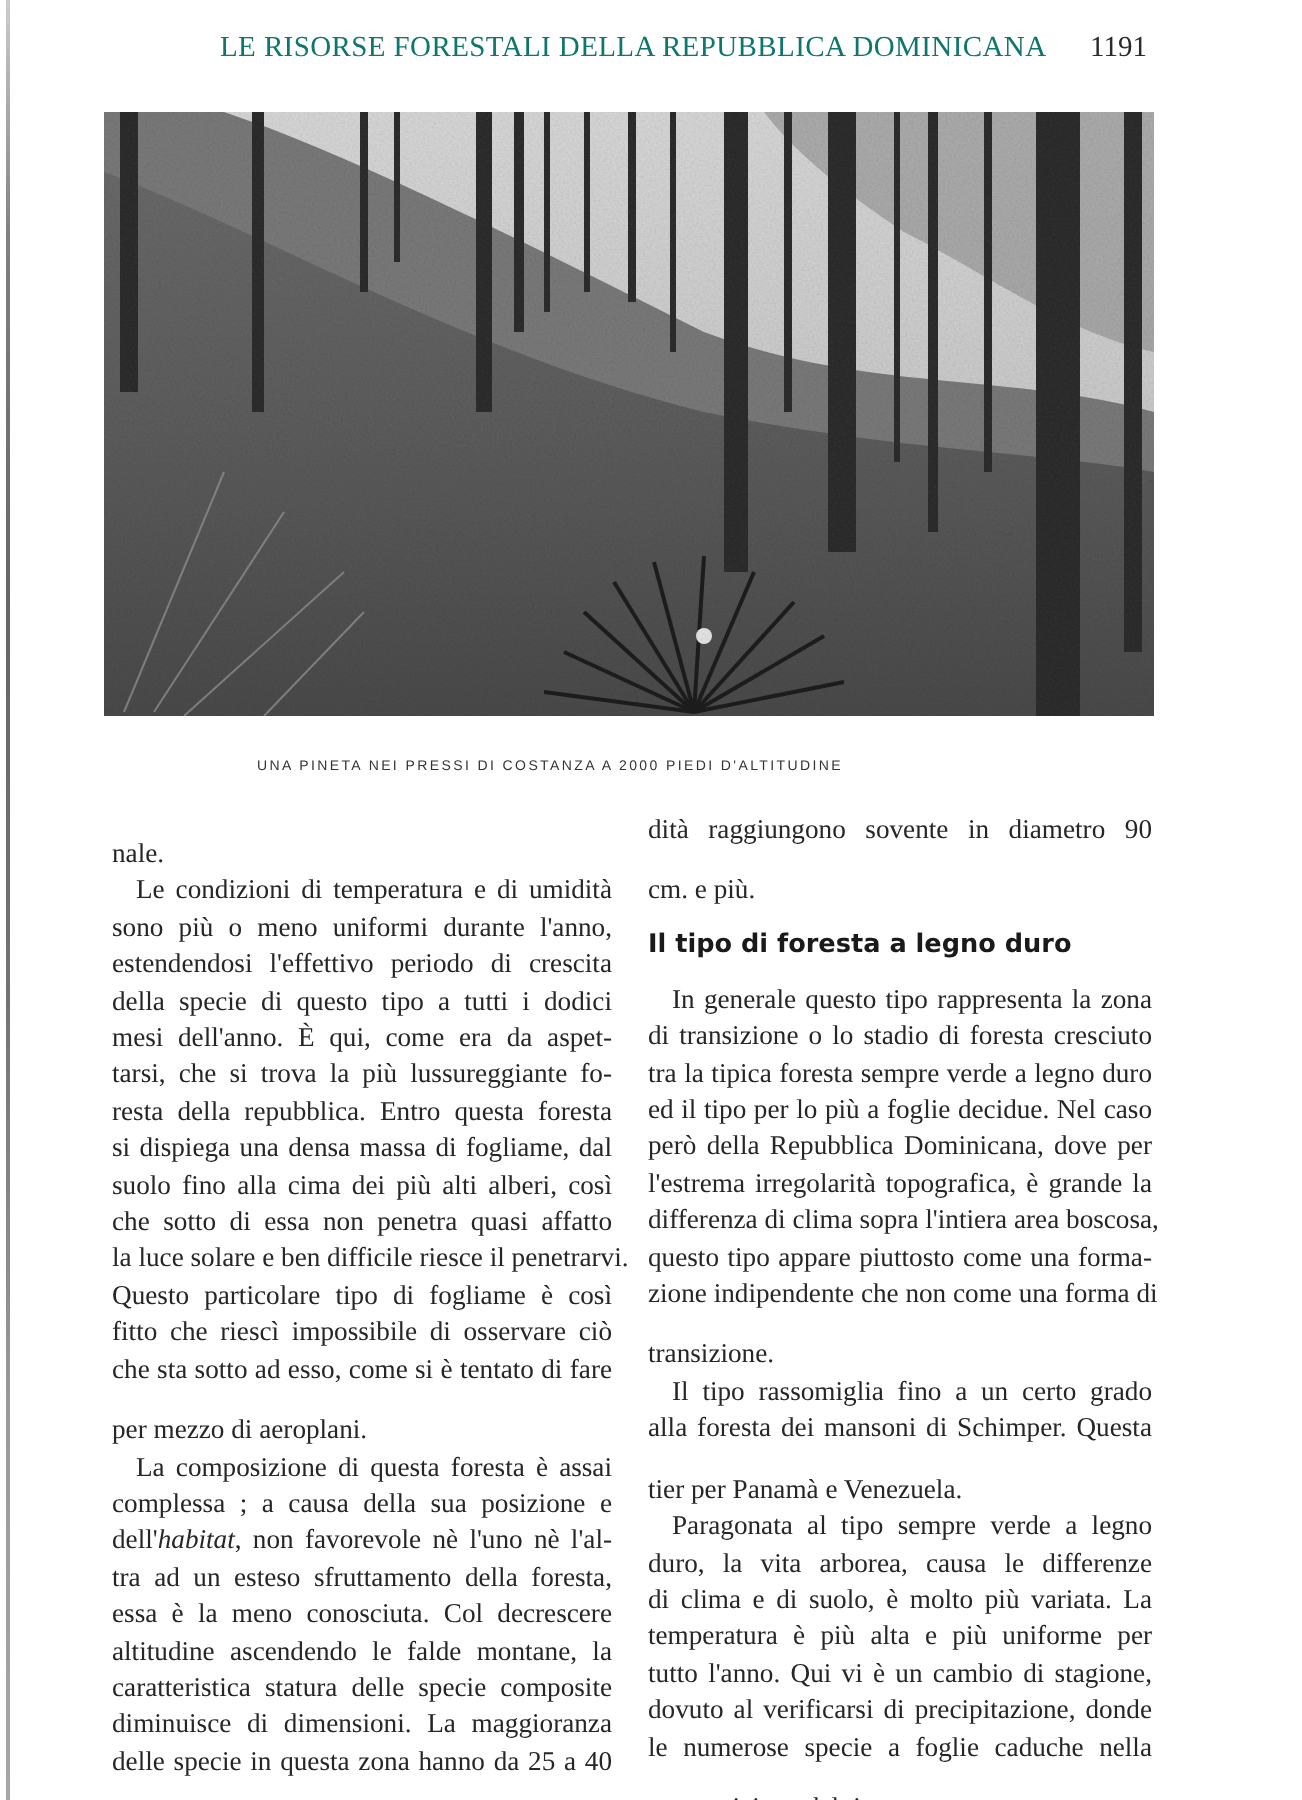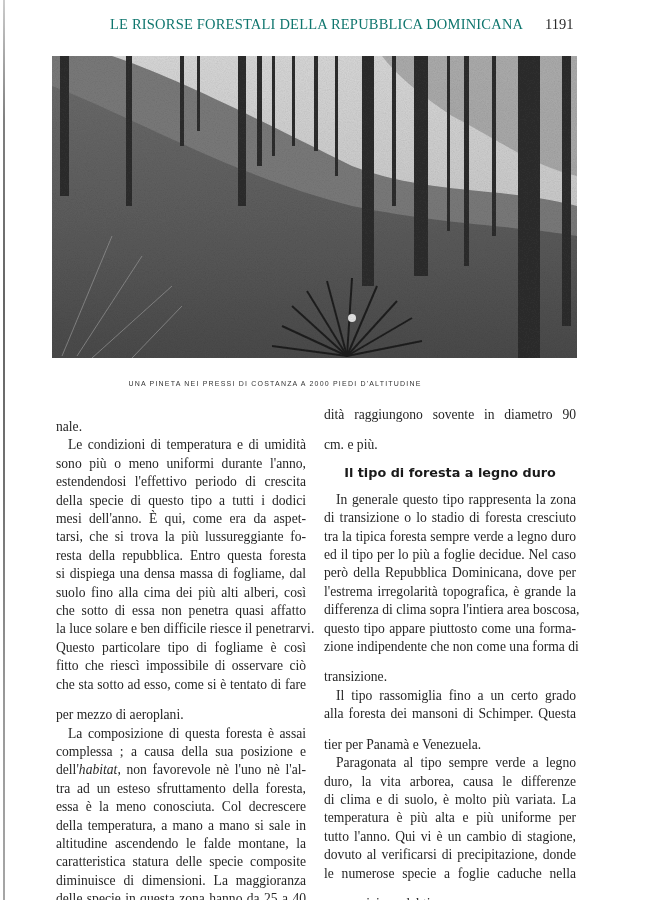--- a/index.html
+++ b/index.html
@@ -37,21 +37,21 @@
     font-family: "Liberation Serif", serif; font-size: 13.6px; line-height: 18.4px;
     color: #262626; text-align: justify;
   }
   .col-left { left: 56px; }
   .col-right { left: 324px; width: 252px; }
   .line { display: block; white-space: nowrap; text-align-last: justify; }
   .line.last { text-align-last: left; margin-top: 12px; }
   .line.indent { padding-left: 12px; }
   .heading {
     font-family: "DejaVu Sans", sans-serif; font-weight: bold; font-size: 12.8px;
-    text-align: center; line-height: 20px; color: #1a1a1a; margin: 8px 0 8px 0;
+    text-align: left; line-height: 20px; color: #1a1a1a; margin: 8px 0 8px 0;
   }
   .heading span { display: block; }
   .heading span + span { padding-right: 0; }
   i { font-style: italic; }
 </style>
 </head>
 <body>
 
 <div class="scan-edge"></div>
 
@@ -149,21 +149,20 @@
   <span class="line">la luce solare e ben difficile riesce il penetrarvi.</span>
   <span class="line">Questo particolare tipo di fogliame è così</span>
   <span class="line">fitto che riescì impossibile di osservare ciò</span>
   <span class="line">che sta sotto ad esso, come si è tentato di fare</span>
   <span class="line last">per mezzo di aeroplani.</span>
   <span class="line indent">La composizione di questa foresta è assai</span>
   <span class="line">complessa ; a causa della sua posizione e</span>
   <span class="line">dell'<i>habitat</i>, non favorevole nè l'uno nè l'al-</span>
   <span class="line">tra ad un esteso sfruttamento della foresta,</span>
   <span class="line">essa è la meno conosciuta. Col decrescere</span>
-  <span class="line">della temperatura, a mano a mano si sale in</span>
   <span class="line">altitudine ascendendo le falde montane, la</span>
   <span class="line">caratteristica statura delle specie composite</span>
   <span class="line">diminuisce di dimensioni. La maggioranza</span>
   <span class="line">delle specie in questa zona hanno da 25 a 40</span>
 
 </div>
 
 <div class="col col-right">
   <span class="line">dità raggiungono sovente in diametro 90</span>
   <span class="line last">cm. e più.</span>

